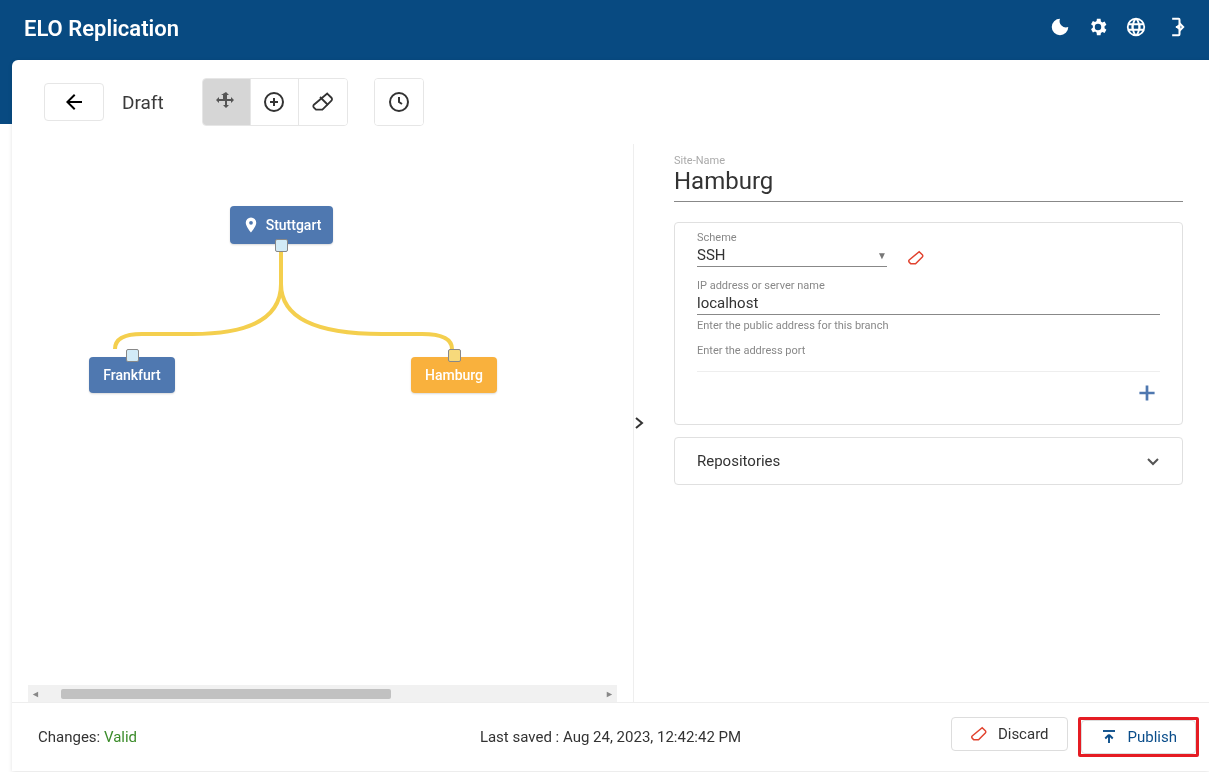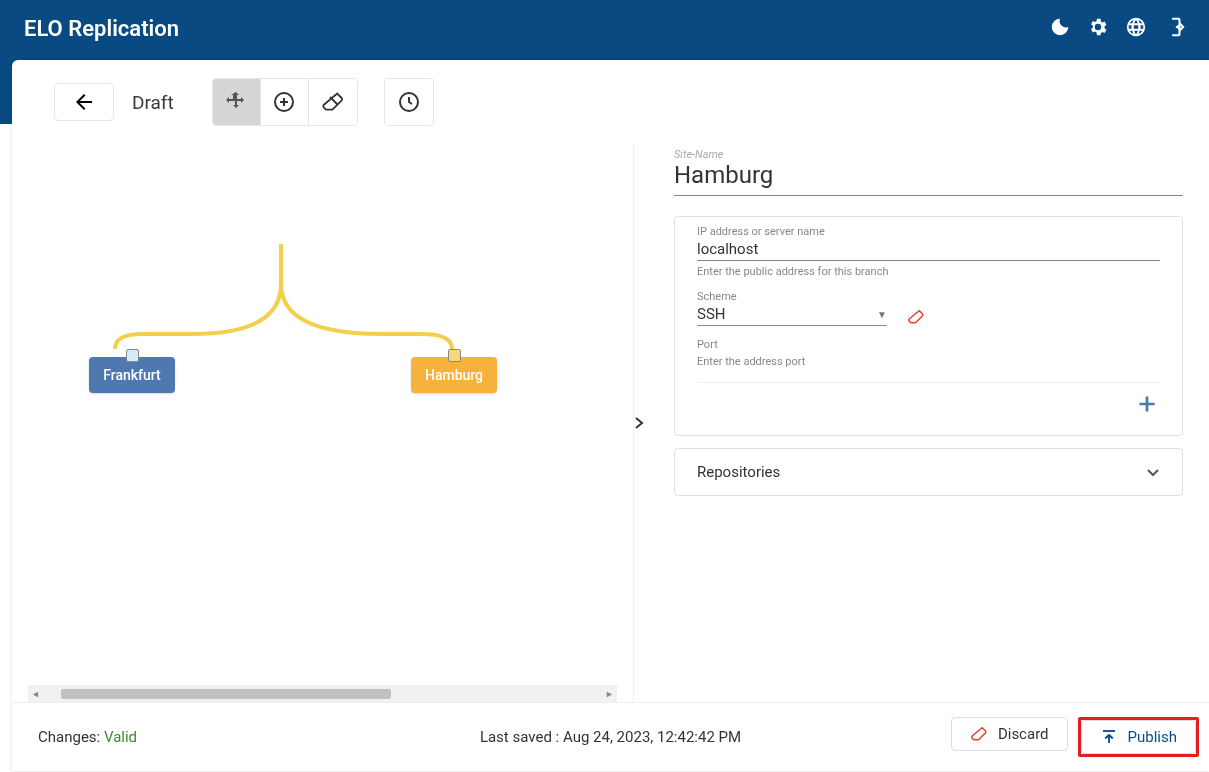--- a/index.html
+++ b/index.html
@@ -28,21 +28,21 @@
     height: 711px;
     box-shadow: 0 1px 4px rgba(0,0,0,0.12);
     display: flex;
     flex-direction: column;
     overflow: hidden;
   }
 
   .toolbar {
     display: flex;
     align-items: center;
-    padding: 18px 42px;
+    padding: 18px 32px;
     gap: 18px;
   }
   .back-btn {
     width: 60px; height: 38px;
     border: 1px solid #e6e6e6;
     border-radius: 4px;
     background: #fff;
     display: flex; align-items: center; justify-content: center;
     cursor: pointer;
   }
@@ -122,21 +122,21 @@
     cursor: pointer;
     background: #fff;
   }
 
   .detail-pane {
     flex: 1;
     padding: 0 26px 0 40px;
     overflow-y: auto;
     position: relative;
   }
-  .site-label { font-size: 11px; color: #aaa; margin-top: 4px; font-style: italic; }
+  .site-label { font-size: 11px; color: #aaa; margin-top: 10px; }
   .site-name { font-size: 24px; border-bottom: 1px solid #888; padding-bottom: 6px; margin-bottom: 20px; }
 
   .panel {
     border: 1px solid #e0e0e0;
     border-radius: 4px;
     margin-bottom: 12px;
   }
   .panel-header {
     display: flex; justify-content: space-between; align-items: center;
     padding: 14px 22px;
@@ -254,20 +254,27 @@
   </div>
 
   <div class="content-area">
 
     <div class="canvas-pane">
       <svg class="edge-svg">
         <path d="M269 100 L269 140 Q269 190 180 190 L130 190 Q103 190 103 205"></path>
         <path d="M269 100 L269 140 Q269 190 370 190 L410 190 Q440 190 440 205"></path>
       </svg>
 
+      <div class="node blue" style="left:218px; top:62px; width:103px; height:38px;">
+        <svg class="pin-icon" viewBox="0 0 24 24">
+            <path fill="#fff" d="M12 2a7 7 0 0 0-7 7c0 5 7 13 7 13s7-8 7-13a7 7 0 0 0-7-7zm0 9.5A2.5 2.5 0 1 1 14.5 9 2.5 2.5 0 0 1 12 11.5z"></path>
+          </svg>
+        <span>Stuttgart</span>
+        <div class="node-port port-cyan" style="bottom:-8px; left:45px;"></div>
+      </div>
 
       <div class="node blue" style="left:77px; top:213px; width:86px; height:36px;">
         <span>Frankfurt</span>
         <div class="node-port port-cyan" style="top:-8px; left:37px;"></div>
       </div>
 
       <div class="node orange" style="left:399px; top:213px; width:86px; height:36px;">
         <span>Hamburg</span>
         <div class="node-port port-yellow" style="top:-8px; left:37px;"></div>
       </div>
@@ -284,41 +291,40 @@
       <div class="collapse-handle">
         <svg width="10" height="12" viewBox="0 0 10 12">
             <path d="M2 1l6 5-6 5" fill="none" stroke="#333" stroke-width="2"></path>
           </svg>
       </div>
       <div class="site-label">Site-Name</div>
       <div class="site-name">Hamburg</div>
 
       <div class="panel">
         <div class="panel-body">
-          <div class="field">
-            <div class="field-label">IP address or server name</div>
-            <div class="field-input-wrap full">
-              <span class="field-value">localhost</span>
-            </div>
-            <div class="field-hint">Enter the public address for this branch</div>
-          </div>
           <div class="field">
             <div class="field-label">Scheme</div>
             <div class="field-row">
               <div class="field-input-wrap">
                 <span class="field-value">SSH</span>
                 <span class="dropdown-arrow">▼</span>
               </div>
               <svg class="eraser-sm" viewBox="0 0 24 24">
                   <path d="M16.24 3.56l4.2 4.2a2 2 0 0 1 0 2.83l-9.05 9.05H5l-2.1-2.1a2 2 0 0 1 0-2.83z" fill="none" stroke="#e1432f" stroke-width="2"></path>
                 </svg>
             </div>
           </div>
           <div class="field">
-            <div class="field-label">Port</div>
+            <div class="field-label">IP address or server name</div>
+            <div class="field-input-wrap full">
+              <span class="field-value">localhost</span>
+            </div>
+            <div class="field-hint">Enter the public address for this branch</div>
+          </div>
+          <div class="field">
             <div class="field-hint">Enter the address port</div>
           </div>
           <hr class="hr-light">
           <div class="add-plus">
             <svg viewBox="0 0 24 24">
                 <path d="M12 5v14M5 12h14" stroke="#4f78b0" stroke-width="2.5" fill="none"></path>
               </svg>
           </div>
         </div>
       </div>

